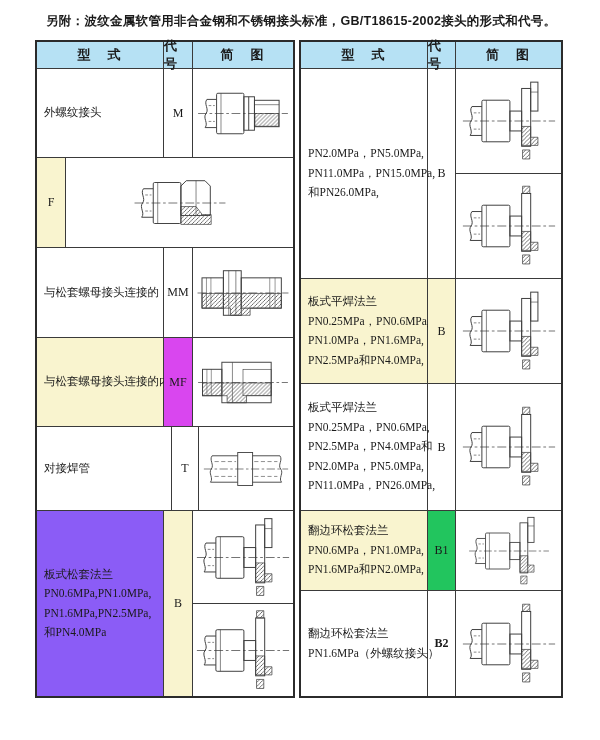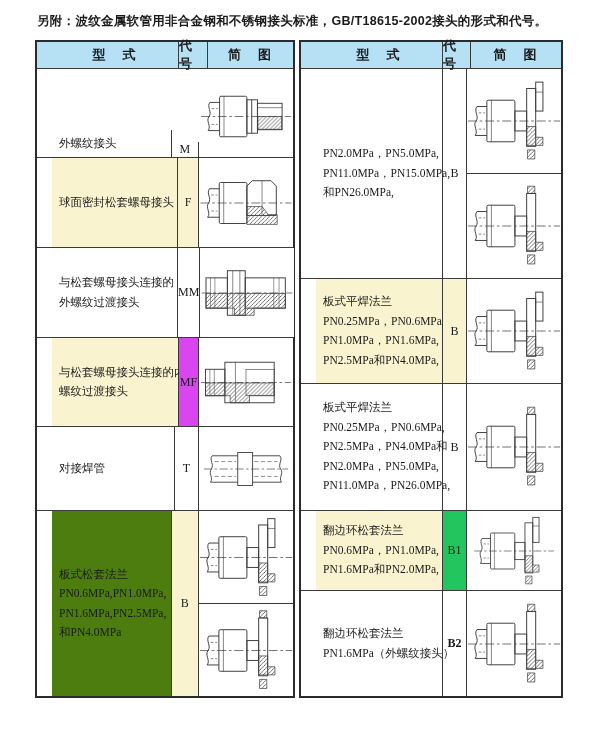--- a/index.html
+++ b/index.html
@@ -1,25 +1,25 @@
 <!DOCTYPE html>
 <html><head>
 <meta charset="utf-8">
 <style>
   html,body{margin:0;padding:0;}
   body{
     width:600px;height:740px;position:relative;background:#ffffff;
     font-family:"Liberation Serif",serif;color:#1a1a1a;overflow:hidden;
   }
   .title{
-    position:absolute;left:37px;top:13px;font-size:12.5px;font-weight:bold;
+    position:absolute;left:46px;top:13px;font-size:12.5px;font-weight:bold;
     font-family:"Liberation Sans",sans-serif;letter-spacing:0.3px;white-space:nowrap;
   }
   .tbl{position:absolute;top:40px;border:2px solid #2b2b2b;box-sizing:border-box;background:#ffffff;}
-  .row{display:flex;box-sizing:border-box;padding-left:15px;}
+  .row{display:flex;box-sizing:border-box;}
   .row + .row{border-top:1px solid #3a3a3a;}
   .cell{box-sizing:border-box;}
   .br{border-right:1px solid #3a3a3a;}
   .header-row{height:26px;}
   .hcell{display:flex;align-items:center;justify-content:center;font-size:13px;font-weight:bold;letter-spacing:2px;}
   .type-cell{display:flex;flex-direction:column;justify-content:center;padding:4px 3px 4px 7px;}
   .tline{font-size:11.5px;line-height:19.5px;white-space:nowrap;}
   .code-cell{display:flex;align-items:center;justify-content:center;font-size:12px;}
   .diagram-cell{display:flex;flex-direction:column;background:#ffffff;}
   .dslot{flex:1;display:flex;align-items:center;justify-content:center;overflow:hidden;}
@@ -28,21 +28,21 @@
 </head>
 <body>
 
 <div class="title">另附：波纹金属软管用非合金钢和不锈钢接头标准，GB/T18615-2002接头的形式和代号。</div>
 <div class="tbl" id="table-0" style="left: 35px; width: 260px;">
     <div class="row header-row" style="background: rgb(182, 225, 244);">
       <div class="cell hcell br" style="width: 127px;">型　式</div>
       <div class="cell hcell br" style="width: 29px;">代号</div>
       <div class="cell hcell" style="flex: 1 1 0%;">简　图</div>
     </div>
-    <div class="row" style="height: 89px; align-items: flex-end;">
+    <div class="row" style="height: 89px;">
       <div class="cell type-cell br" style="width: 127px;">
         <div class="tline">外螺纹接头</div>
       </div>
       <div class="cell code-cell br" style="width: 29px;">M</div>
       <div class="cell diagram-cell" style="flex: 1 1 0%;">
         <div class="dslot">
           <svg width="94" height="81" viewBox="0 0 104 92" preserveAspectRatio="xMidYMid meet">
             <defs>
               <pattern id="hp1" width="4.5" height="4.5" patternUnits="userSpaceOnUse">
                 <path d="M0,4.5 L4.5,0" stroke="#555" stroke-width="0.9"></path>
@@ -59,23 +59,20 @@
               <rect x="65" y="31" width="28" height="30"></rect>
               <line x1="65" y1="36" x2="93" y2="36" stroke-width="0.7"></line>
               <line x1="1" y1="46" x2="103" y2="46" stroke-width="0.8" stroke-dasharray="10 3 3 3"></line>
             </g>
             <path d="M65.5,46 h27 v14.5 h-27 z" fill="url(#hp1)" stroke="#3f3f3f" stroke-width="0.8"></path>
           </svg>
         </div>
       </div>
     </div>
     <div class="row" style="height: 90px;">
-      <div class="cell type-cell br" style="width: 127px; background: rgb(249, 244, 207);">
-        <div class="tline">球面密封松套螺母接头</div>
-      </div>
       <div class="cell code-cell br" style="width: 29px; background: rgb(249, 244, 207);">F</div>
       <div class="cell diagram-cell" style="flex: 1 1 0%;">
         <div class="dslot">
           <svg width="94" height="82" viewBox="0 0 104 92" preserveAspectRatio="xMidYMid meet">
             <defs>
               <pattern id="hp2" width="4.5" height="4.5" patternUnits="userSpaceOnUse">
                 <path d="M0,4.5 L4.5,0" stroke="#555" stroke-width="0.9"></path>
               </pattern>
             </defs>
             <g stroke="#3f3f3f" fill="none" stroke-width="1.1">
@@ -89,21 +86,20 @@
               <line x1="1" y1="46" x2="103" y2="46" stroke-width="0.8" stroke-dasharray="10 3 3 3"></line>
             </g>
             <path d="M53,50 h17 l7,9 h10 v11 H53 z" fill="url(#hp2)" stroke="#3f3f3f" stroke-width="0.8"></path>
           </svg>
         </div>
       </div>
     </div>
     <div class="row" style="height: 90px;">
       <div class="cell type-cell br" style="width: 127px;">
         <div class="tline">与松套螺母接头连接的</div>
-        <div class="tline">外螺纹过渡接头</div>
       </div>
       <div class="cell code-cell br" style="width: 29px;">MM</div>
       <div class="cell diagram-cell" style="flex: 1 1 0%;">
         <div class="dslot">
           <svg width="94" height="82" viewBox="0 0 104 92" preserveAspectRatio="xMidYMid meet">
             <defs>
               <pattern id="hp3" width="4.5" height="4.5" patternUnits="userSpaceOnUse">
                 <path d="M0,4.5 L4.5,0" stroke="#555" stroke-width="0.9"></path>
               </pattern>
             </defs>
@@ -120,21 +116,20 @@
               <line x1="1" y1="46" x2="103" y2="46" stroke-width="0.8" stroke-dasharray="10 3 3 3"></line>
             </g>
             <path d="M6,46.5 H95 V63 H60 v8 H38 v-8 H6 z" fill="url(#hp3)" stroke="#3f3f3f" stroke-width="0.8"></path>
           </svg>
         </div>
       </div>
     </div>
     <div class="row" style="height: 89px;">
       <div class="cell type-cell br" style="width: 127px; background: rgb(249, 244, 207);">
         <div class="tline">与松套螺母接头连接的内</div>
-        <div class="tline">螺纹过渡接头</div>
       </div>
       <div class="cell code-cell br" style="width: 29px; background: #d946ef; text-align: center;">MF</div>
       <div class="cell diagram-cell" style="flex: 1 1 0%;">
         <div class="dslot">
           <svg width="94" height="81" viewBox="0 0 104 92" preserveAspectRatio="xMidYMid meet">
             <defs>
               <pattern id="hp4" width="4.5" height="4.5" patternUnits="userSpaceOnUse">
                 <path d="M0,4.5 L4.5,0" stroke="#555" stroke-width="0.9"></path>
               </pattern>
             </defs>
@@ -173,21 +168,21 @@
               <line x1="14" y1="55" x2="40" y2="55" stroke-dasharray="5 3" stroke-width="0.7"></line>
               <line x1="62" y1="37" x2="90" y2="37" stroke-dasharray="5 3" stroke-width="0.7"></line>
               <line x1="62" y1="55" x2="90" y2="55" stroke-dasharray="5 3" stroke-width="0.7"></line>
               <line x1="1" y1="46" x2="103" y2="46" stroke-width="0.8" stroke-dasharray="10 3 3 3"></line>
             </g>
           </svg>
         </div>
       </div>
     </div>
     <div class="row" style="height: 186px;">
-      <div class="cell type-cell br" style="width: 127px; background: #4d7c0f;">
+      <div class="cell type-cell br" style="width: 127px; background: #8b5cf6;">
         <div class="tline">板式松套法兰</div>
         <div class="tline">PN0.6MPa,PN1.0MPa,</div>
         <div class="tline">PN1.6MPa,PN2.5MPa,</div>
         <div class="tline">和PN4.0MPa</div>
       </div>
       <div class="cell code-cell br" style="width: 29px; background: rgb(249, 244, 207);">B</div>
       <div class="cell diagram-cell" style="flex: 1 1 0%;">
         <div class="dslot">
           <svg width="94" height="85" viewBox="0 0 104 92" preserveAspectRatio="xMidYMid meet">
             <defs>

